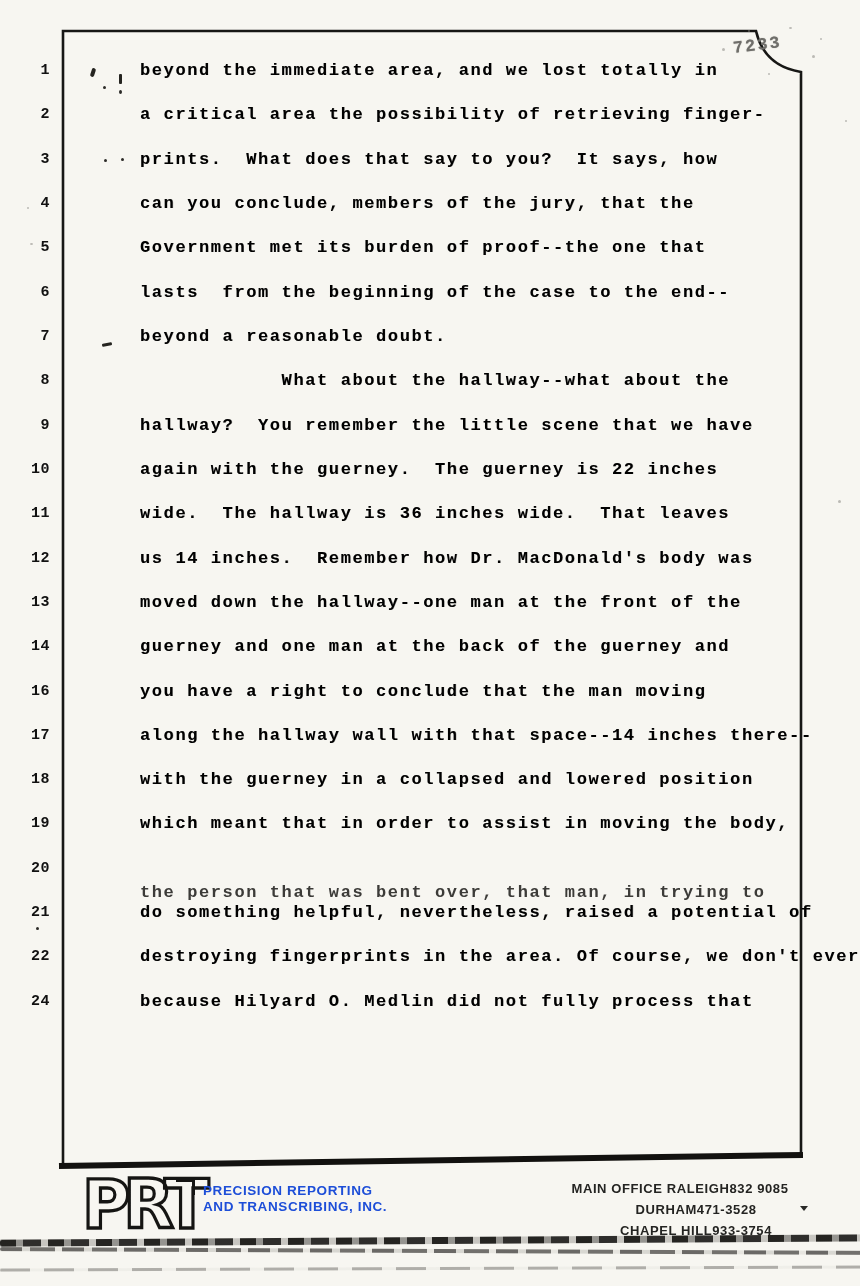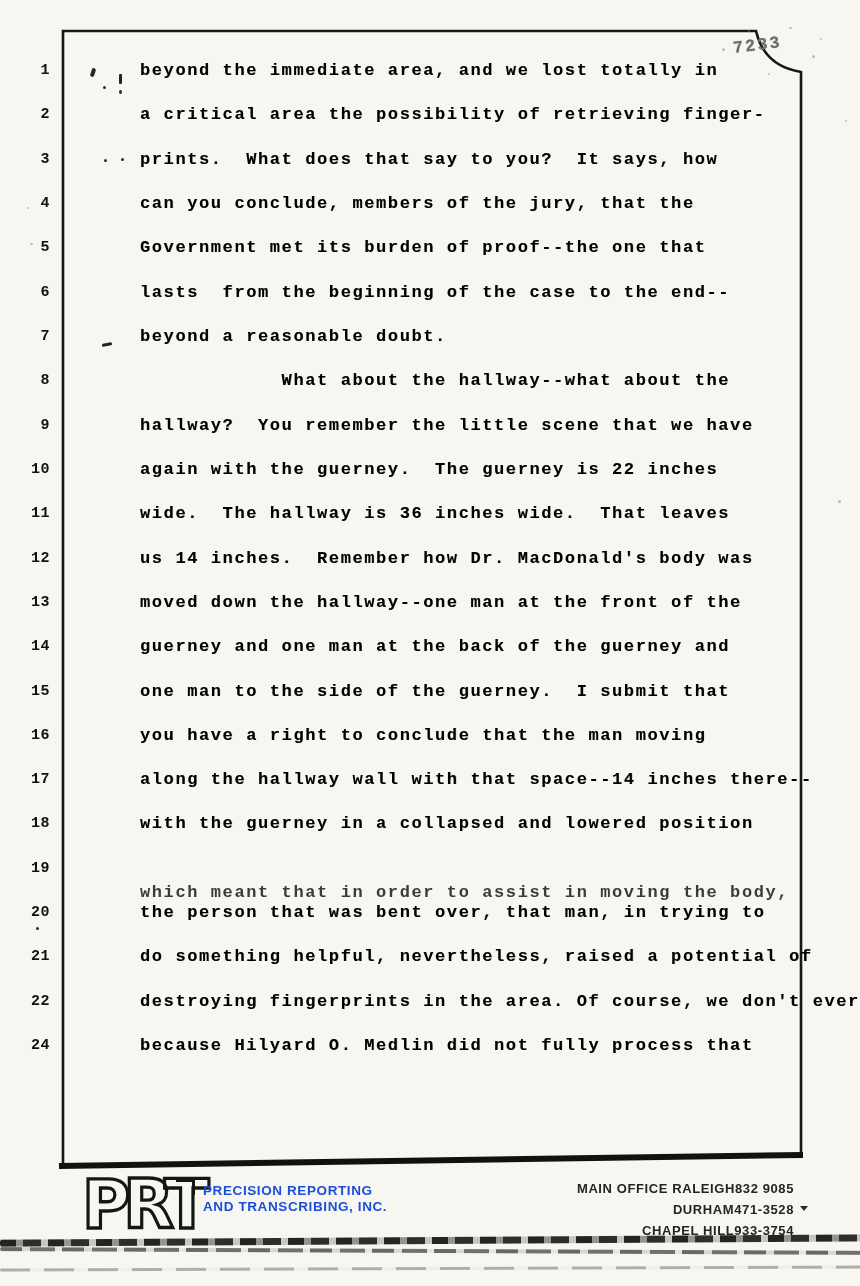--- a/index.html
+++ b/index.html
@@ -56,21 +56,21 @@
   .company{
     position:absolute;left:203px;top:18px;
     font:700 13.5px "Liberation Sans",sans-serif;color:#1d4ed8;
     letter-spacing:0.6px;line-height:16px;
   }
   .offices{
     position:absolute;left:566px;top:16px;width:228px;
     font:700 13px "Liberation Sans",sans-serif;color:#242422;
     letter-spacing:0.6px;
   }
-  .office-row{display:flex;justify-content:flex-end;margin-bottom:6px;position:relative;}
+  .office-row{display:flex;justify-content:center;margin-bottom:6px;position:relative;}
   .office-row.sub{margin-left:32px;}
   .tri-mark{
     position:absolute;right:-14px;top:4px;width:0;height:0;
     border-left:4px solid transparent;border-right:4px solid transparent;
     border-top:5px solid #2a2a28;
   }
 
   
   .smudge{position:absolute;left:0;width:880px;z-index:4;border-radius:2px;}
   .smudge-1{
@@ -163,24 +163,20 @@
         <span class="t-num">12</span>
         <span class="t-text">us 14 inches.  Remember how Dr. MacDonald's body was</span>
       </div>
       <div class="t-row">
         <span class="t-num">13</span>
         <span class="t-text">moved down the hallway--one man at the front of the</span>
       </div>
       <div class="t-row">
         <span class="t-num">14</span>
         <span class="t-text">guerney and one man at the back of the guerney and</span>
-      </div>
-      <div class="t-row">
-        <span class="t-num">15</span>
-        <span class="t-text">one man to the side of the guerney.  I submit that</span>
       </div>
       <div class="t-row">
         <span class="t-num">16</span>
         <span class="t-text">you have a right to conclude that the man moving</span>
       </div>
       <div class="t-row">
         <span class="t-num">17</span>
         <span class="t-text">along the hallway wall with that space--14 inches there--</span>
       </div>
       <div class="t-row">

